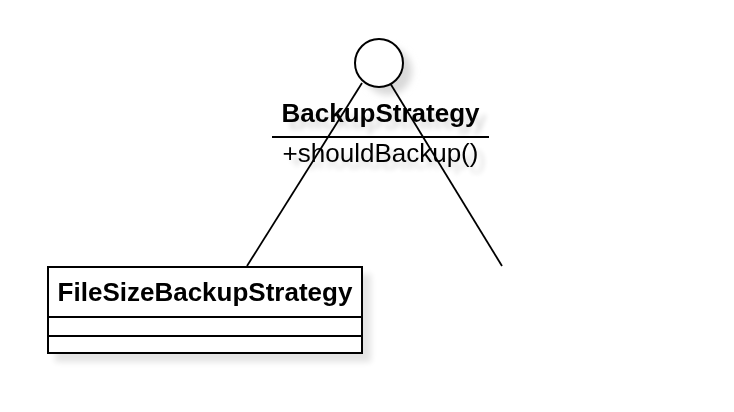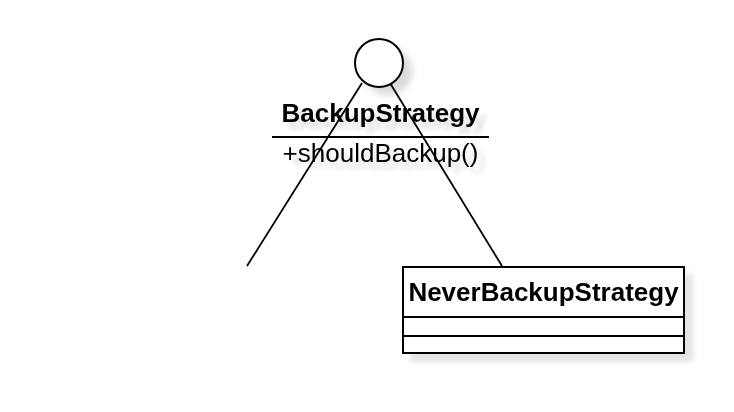--- a/index.html
+++ b/index.html
@@ -84,20 +84,20 @@
     <line x1="390" y1="83" x2="502" y2="266" stroke="#000" stroke-width="1.8"></line>
 
     <circle cx="379" cy="63" r="24" fill="#ffffff" stroke="#000" stroke-width="2"></circle>
   </svg>
 
   <div class="iface">
     <div class="iface-name">BackupStrategy</div>
     <div class="iface-method">+shouldBackup()</div>
   </div>
 
-
-  <div class="class-box right">
-    <div class="class-title">NeverBackupStrategy</div>
+  <div class="class-box left">
+    <div class="class-title">FileSizeBackupStrategy</div>
     <div class="compartment-attrs"></div>
     <div class="compartment-ops"></div>
   </div>
 
+
 </div>
 
 </body></html>

